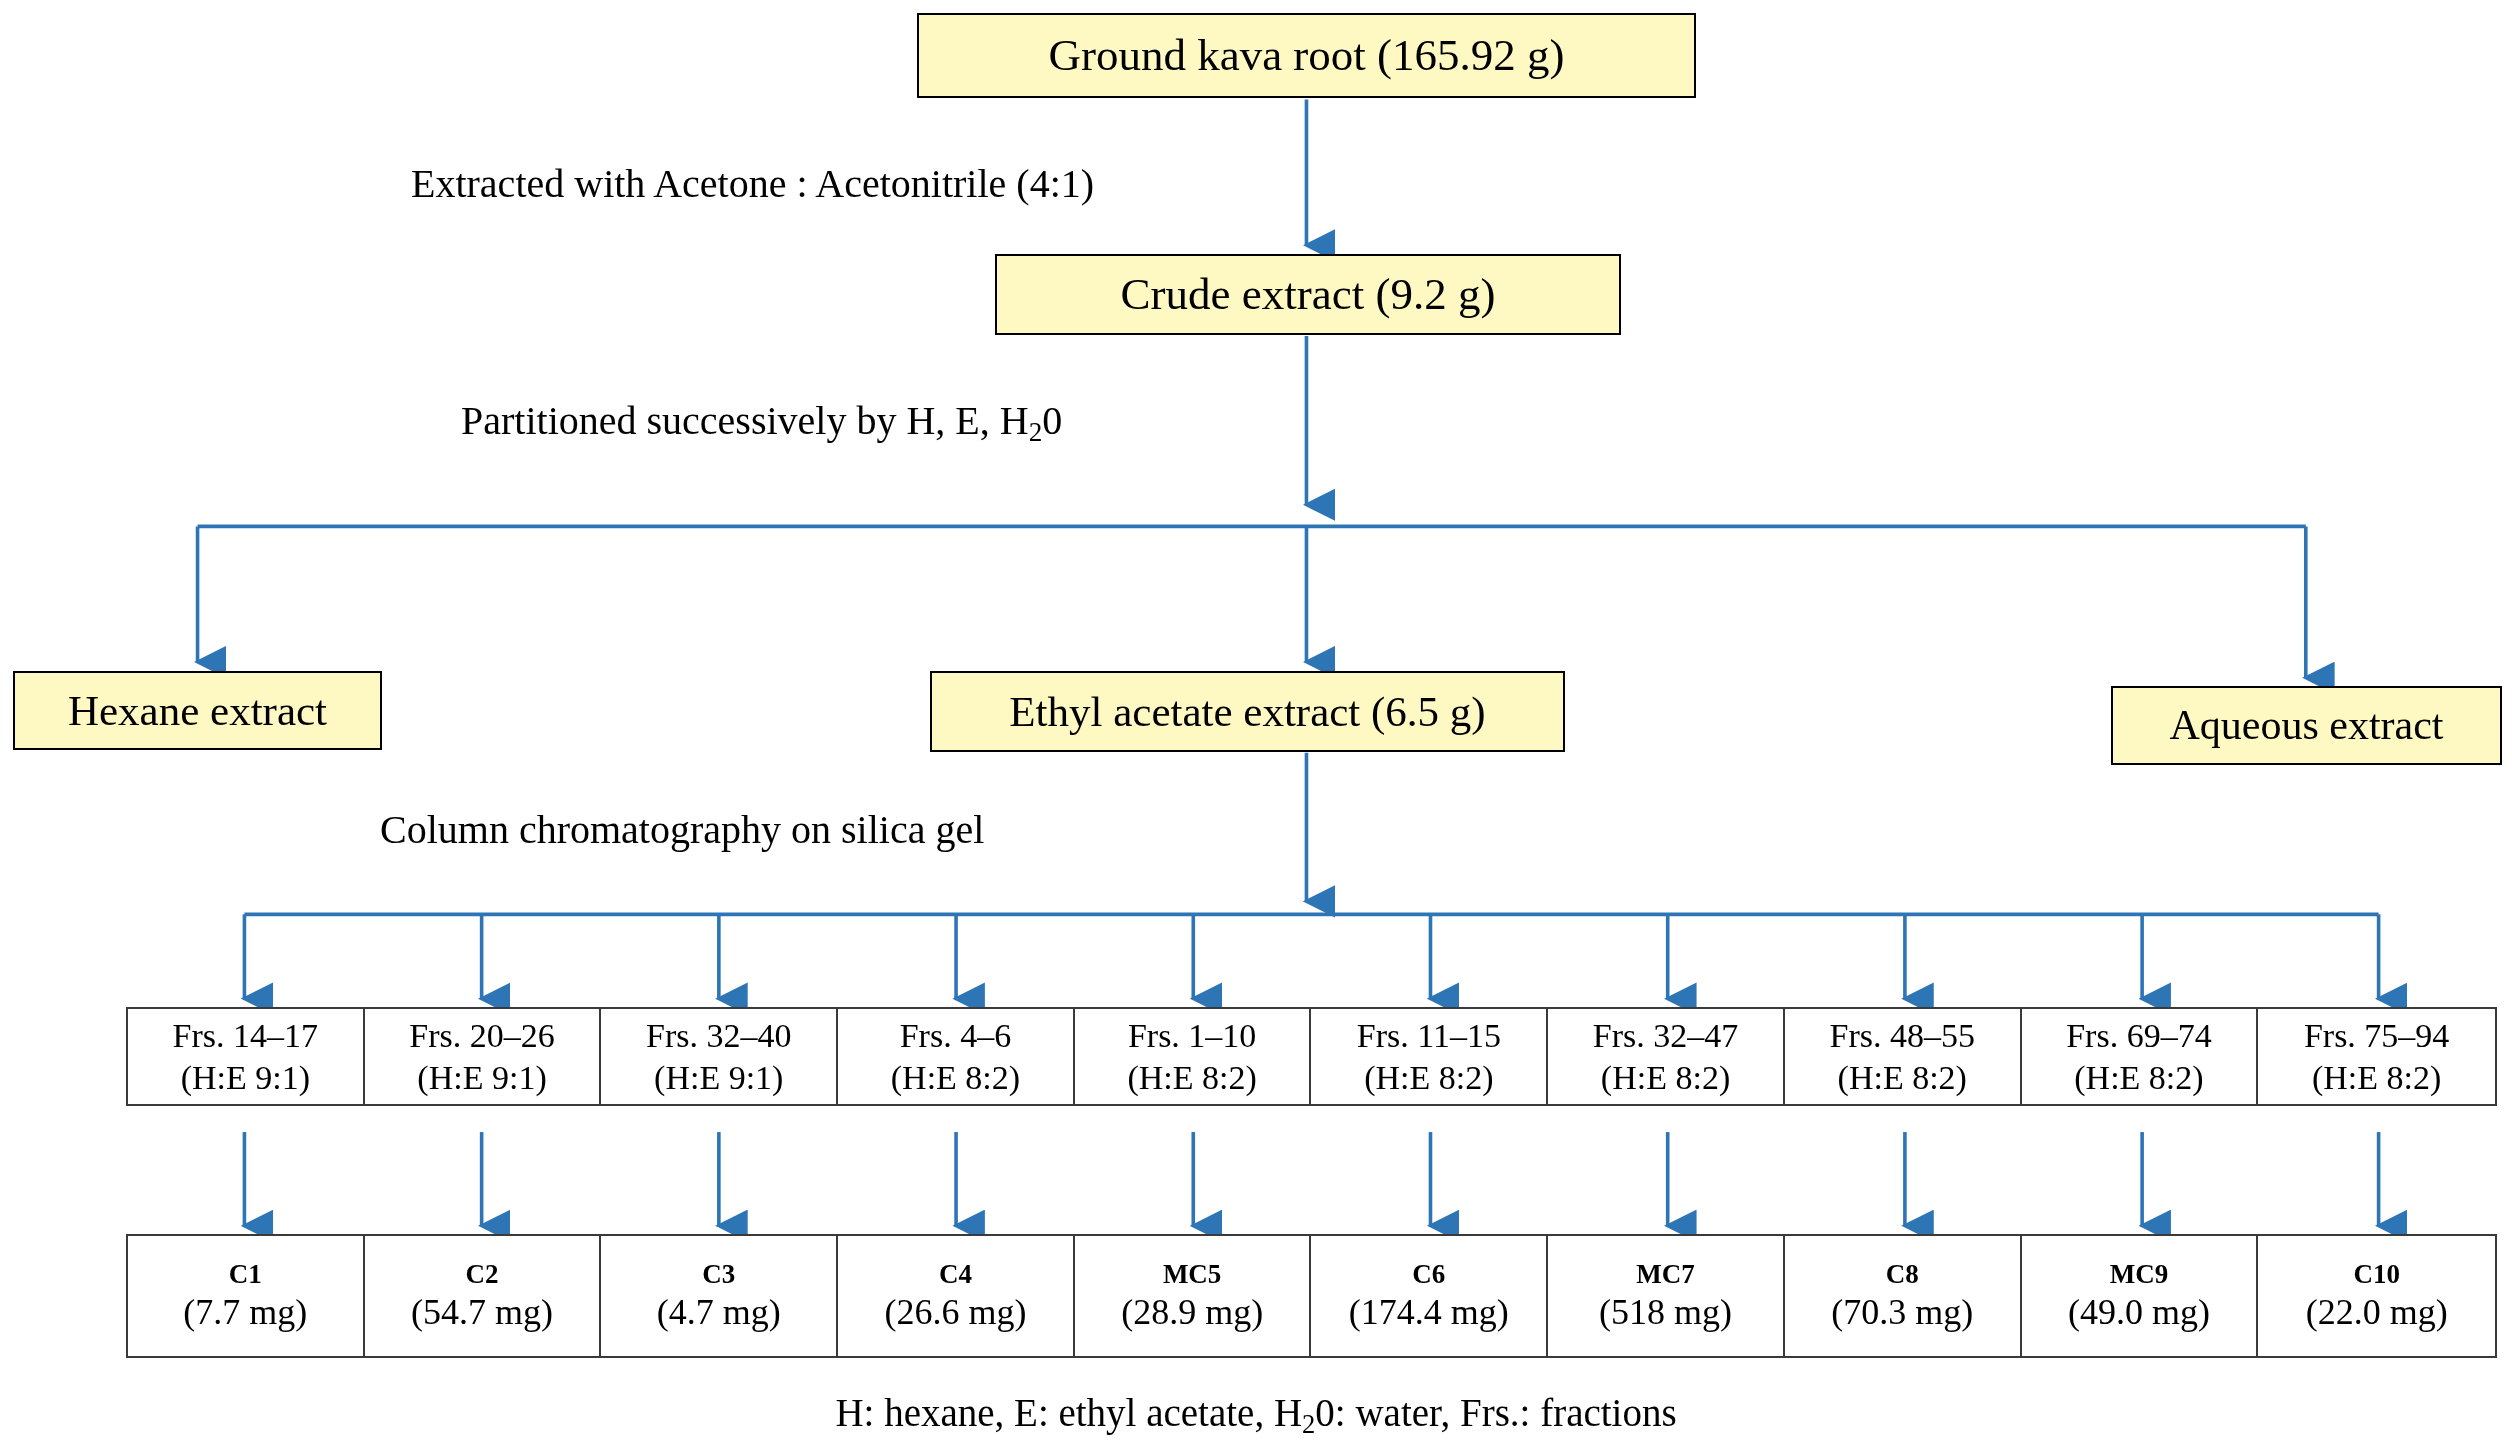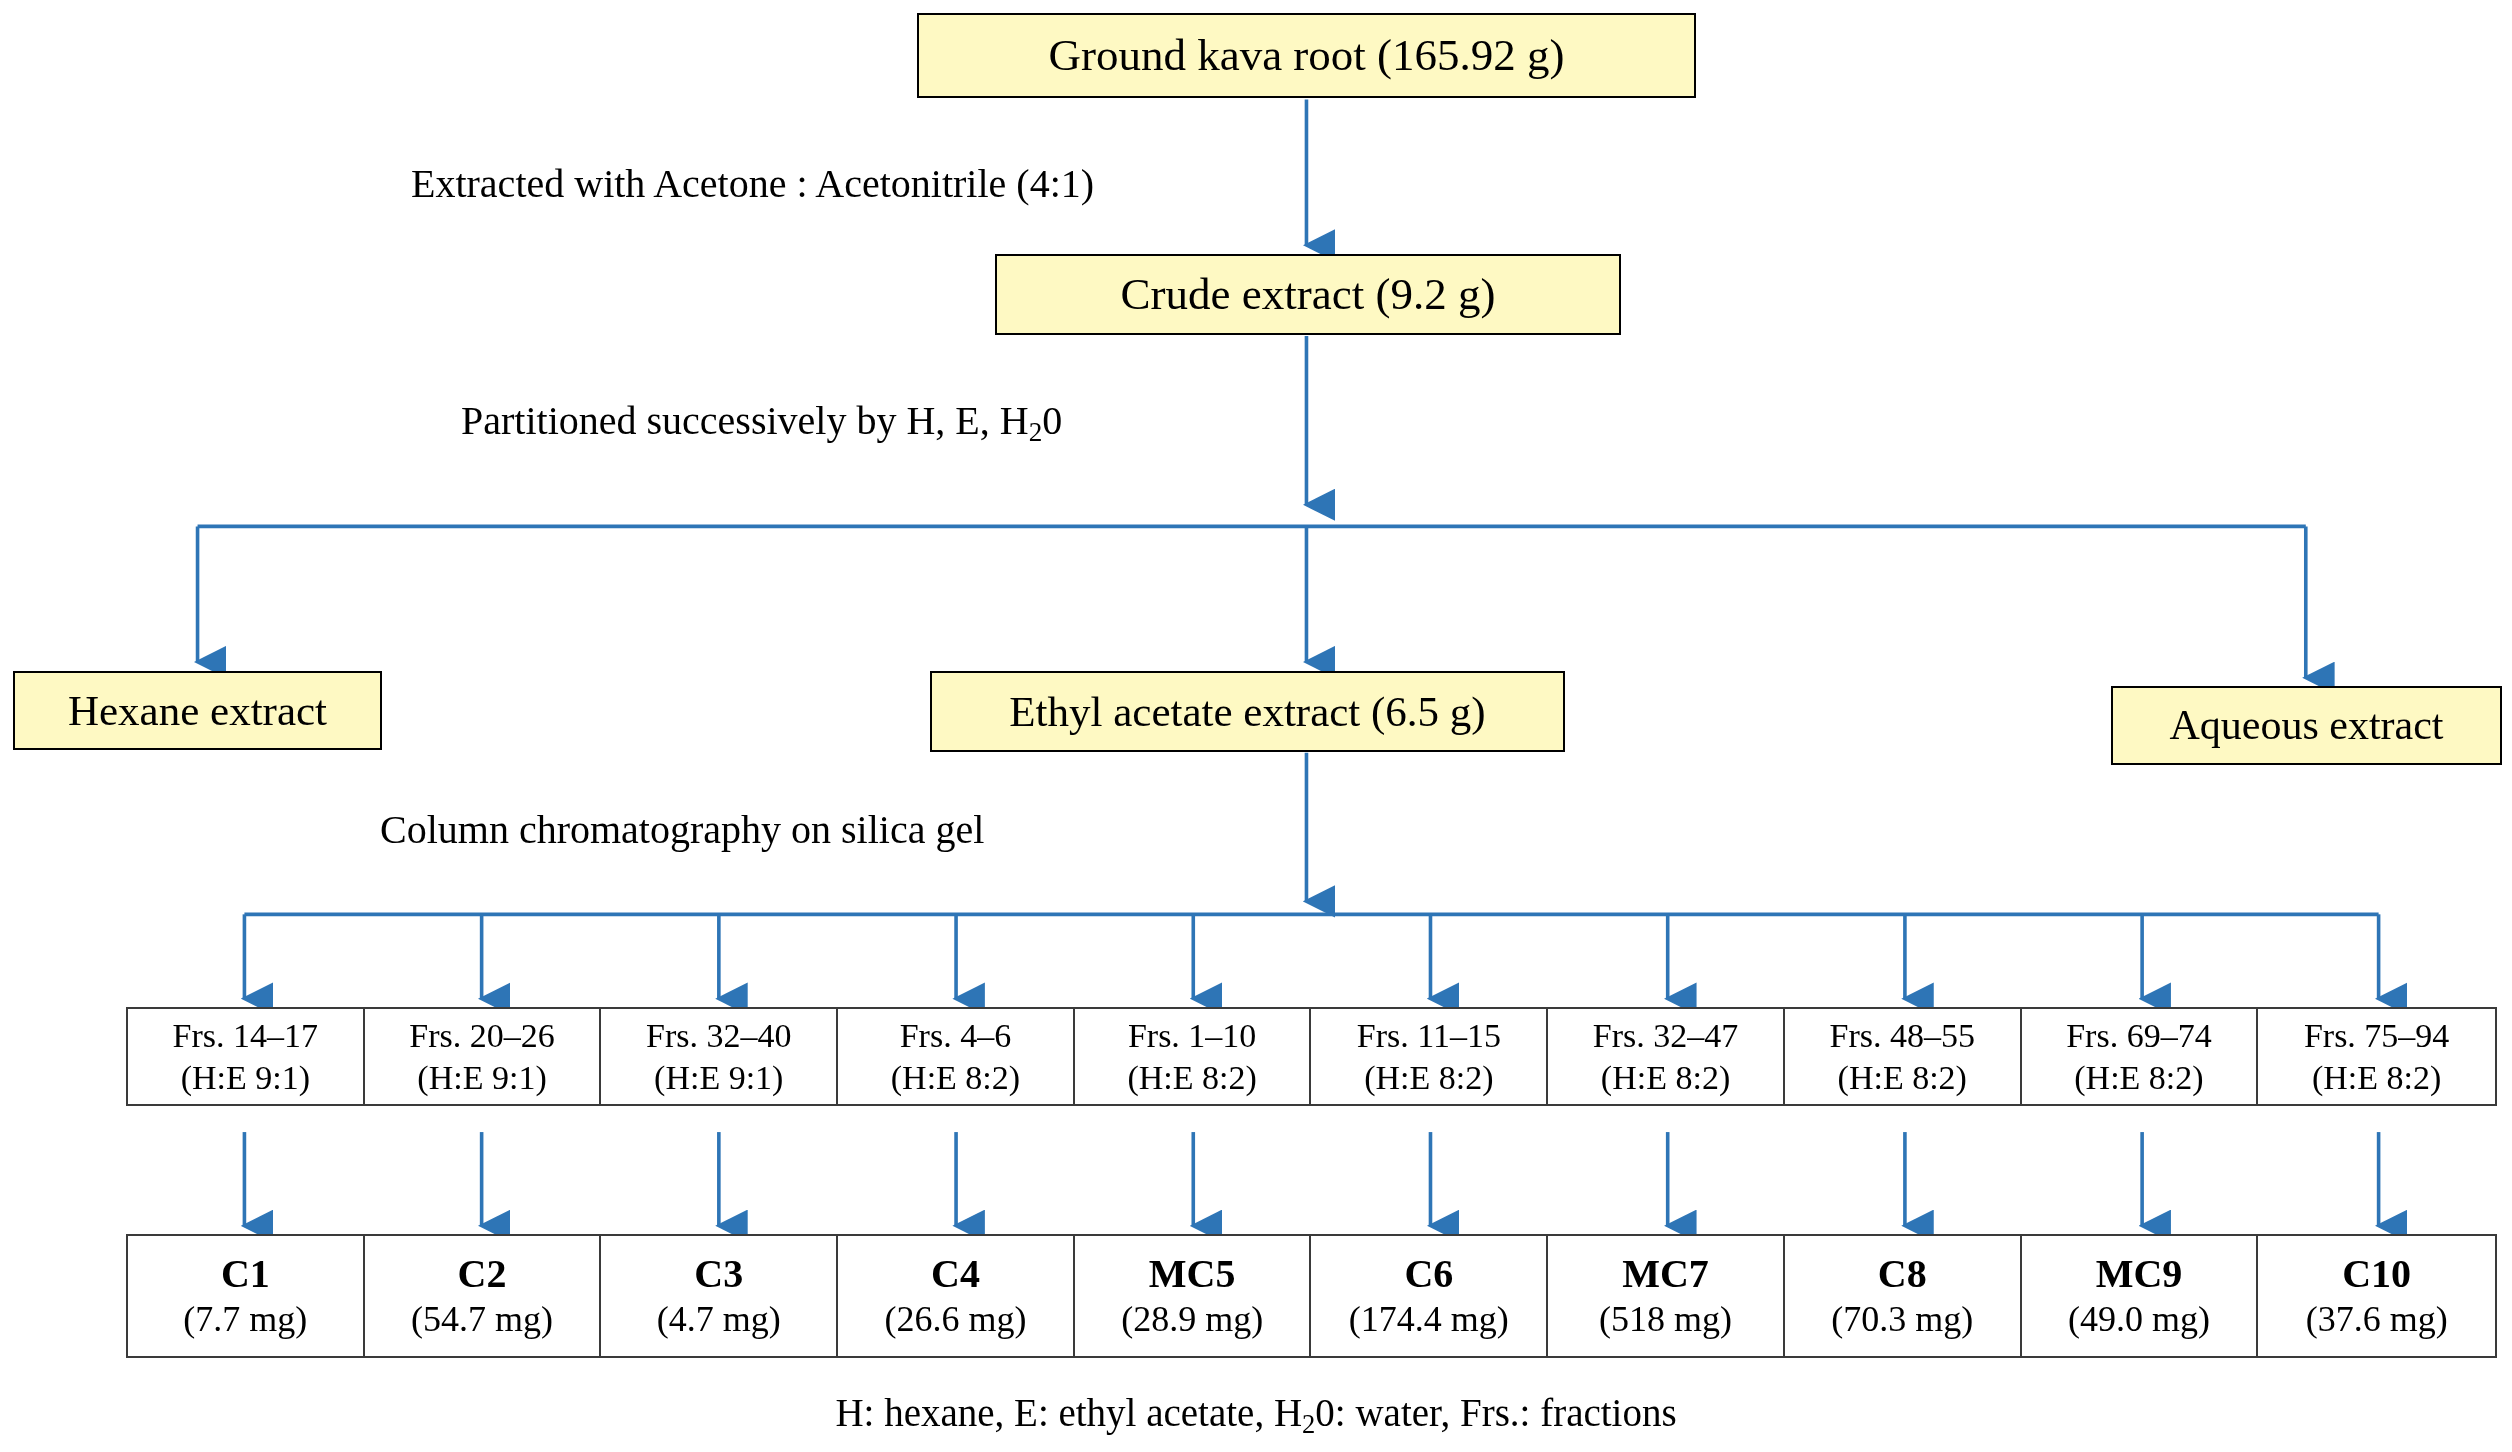--- a/index.html
+++ b/index.html
@@ -106,21 +106,21 @@
   #fractions-row {
     left: 126px; top: 1007px; width: 2371px; height: 99px;
     font-size: 34px;
   }
   #compounds-row {
     left: 126px; top: 1234px; width: 2371px; height: 124px;
     font-size: 36px;
   }
   #compounds-row .compound-name {
     font-weight: bold;
-    font-size: 40px;
+    font-size: 27px;
   }
   
   #footnote-legend {
     position: absolute;
     left: 0;
     top: 1390px;
     width: 2512px;
     text-align: center;
     font-size: 39px;
     white-space: nowrap;
@@ -290,21 +290,21 @@
     <div class="grid-cell">
       <span class="compound-name">C8</span>
       <span>(70.3 mg)</span>
     </div>
     <div class="grid-cell">
       <span class="compound-name">MC9</span>
       <span>(49.0 mg)</span>
     </div>
     <div class="grid-cell">
       <span class="compound-name">C10</span>
-      <span>(37.6 mg)</span>
+      <span>(22.0 mg)</span>
     </div>
   </div>
 
   <div id="footnote-legend">
     <span>H: hexane, E: ethyl acetate, H</span><sub>2</sub><span>0: water, Frs.: fractions</span>
   </div>
 
 </div>
 
 

